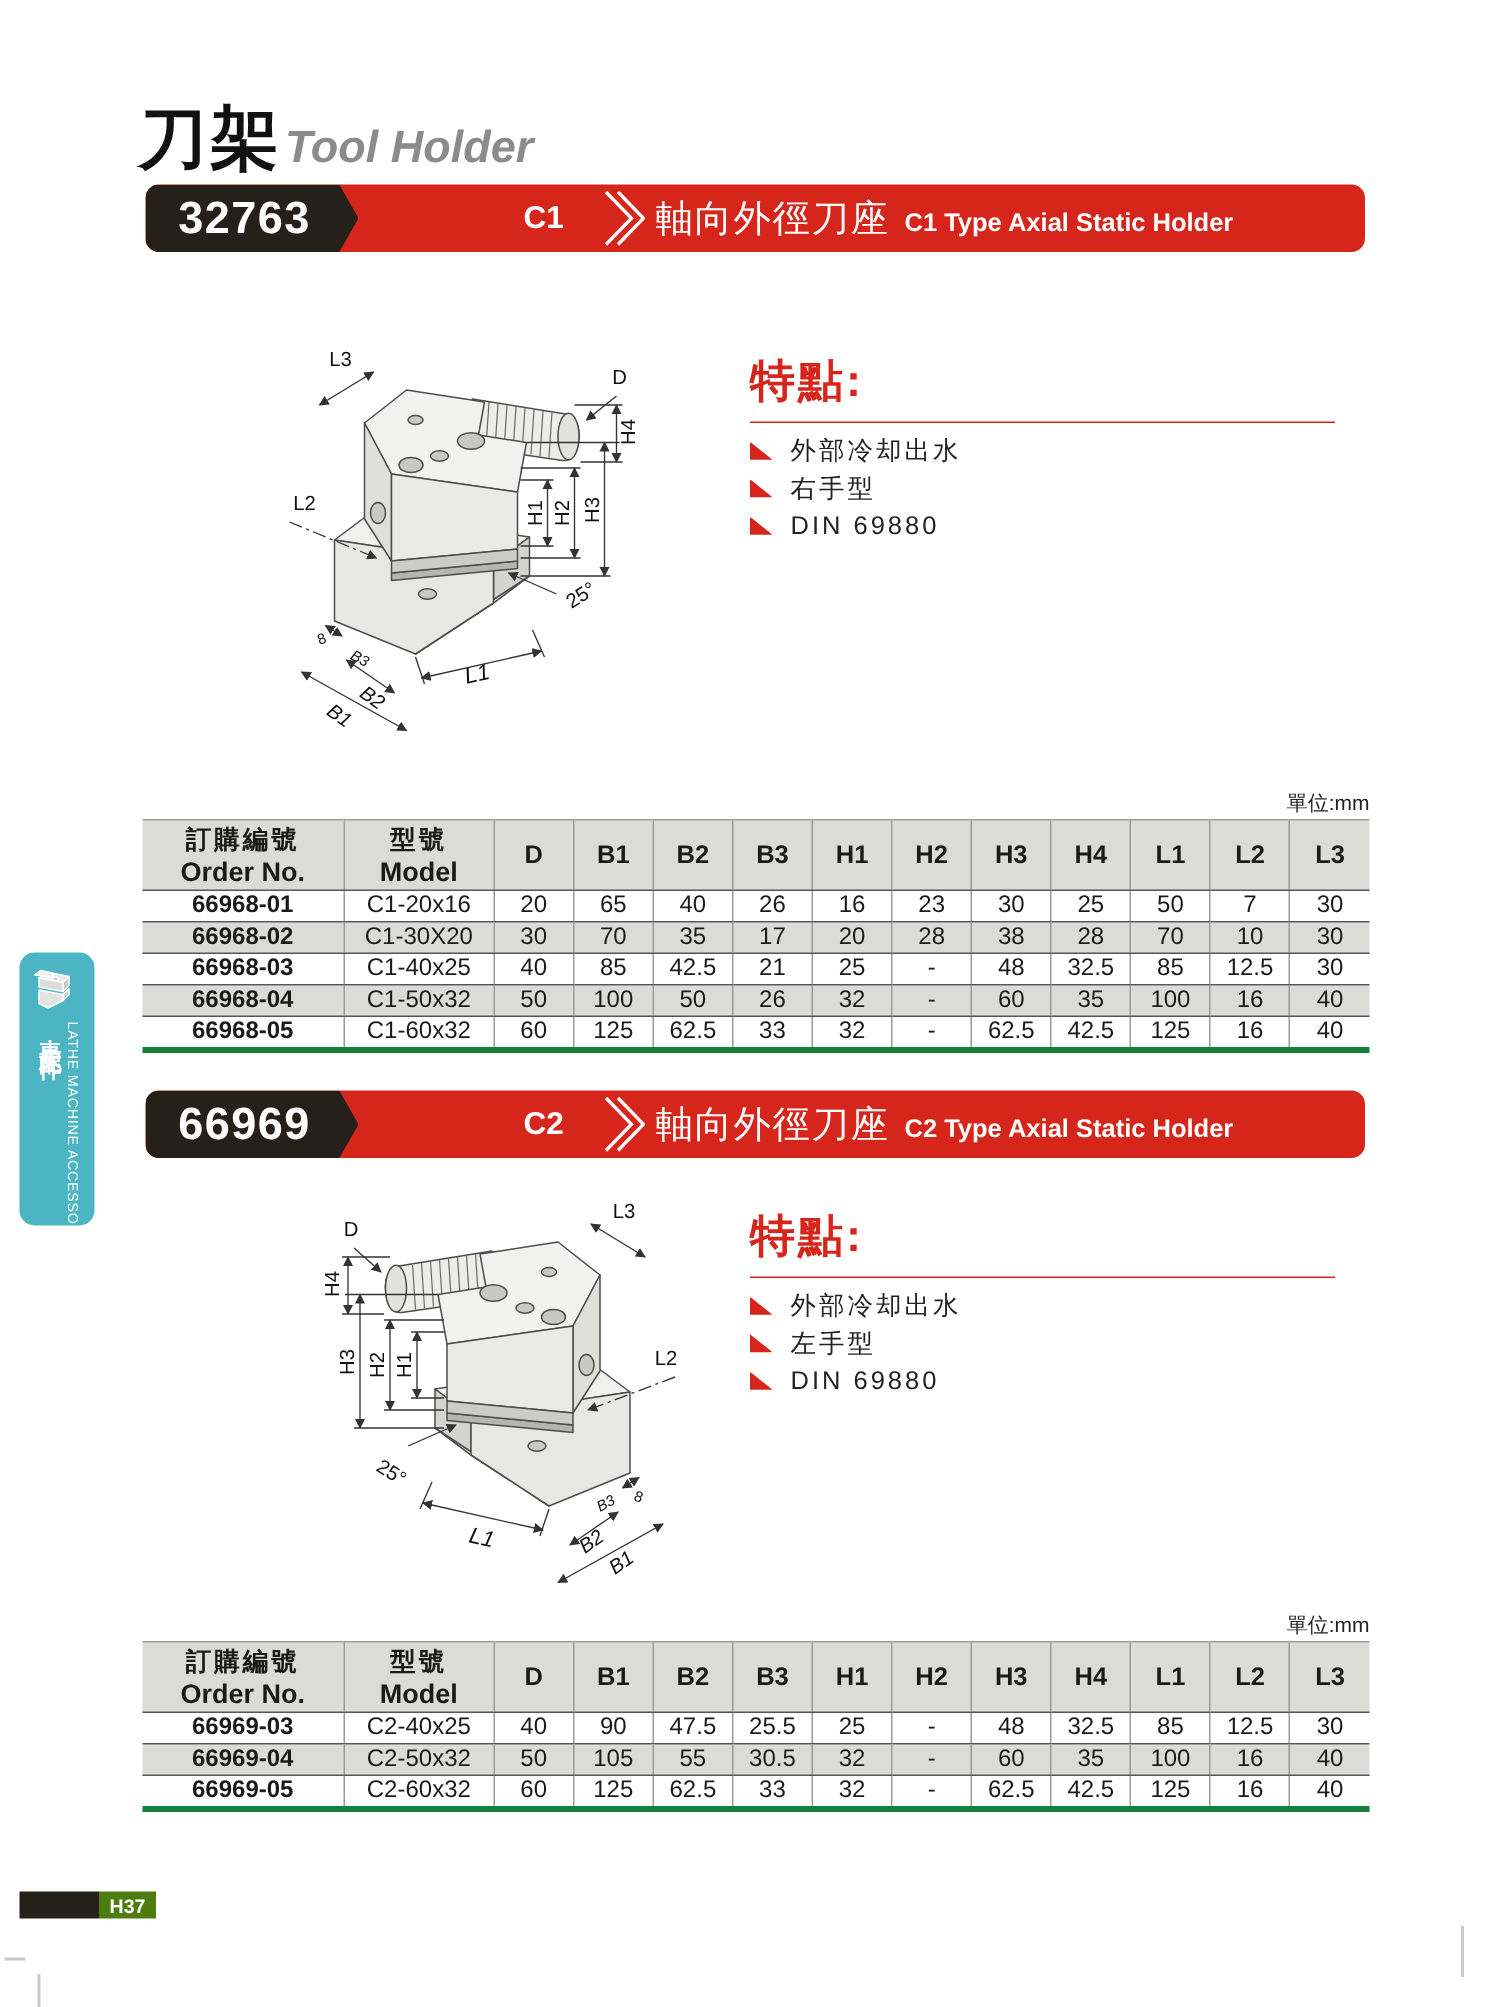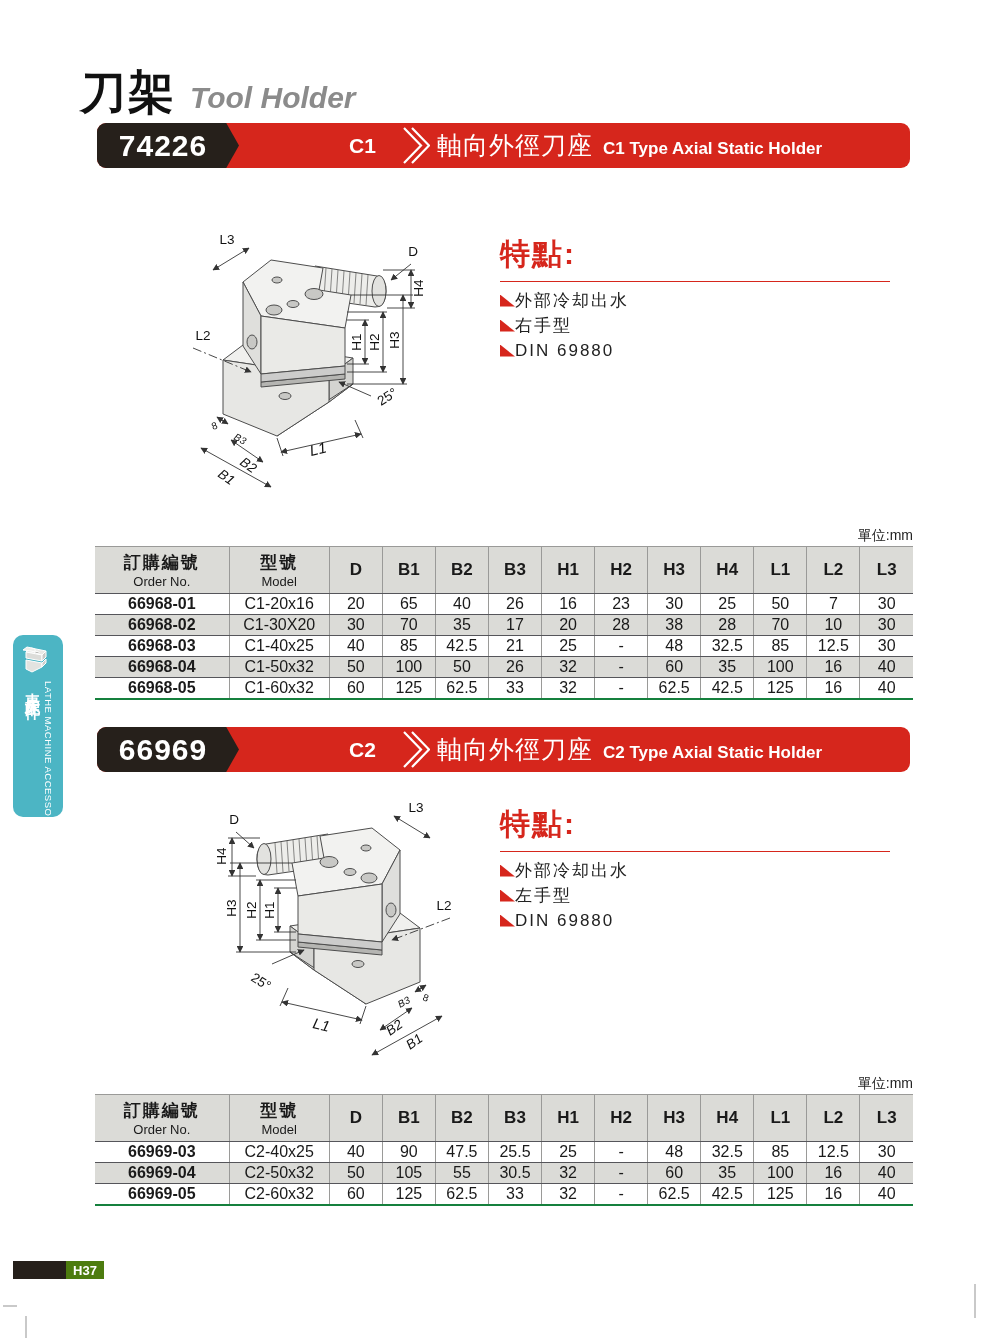--- a/index.html
+++ b/index.html
@@ -4,21 +4,21 @@
 <style>
   html,body{margin:0;padding:0;}
   body{
     width:1000px;height:1338px;position:relative;background:#ffffff;
     font-family:"Liberation Sans","DejaVu Sans",sans-serif;color:#1c1c1c;
     overflow:hidden;
   }
   .abs{position:absolute;}
 
   
-  .page-title{left:80px;top:62px;display:flex;align-items:baseline;gap:14px;}
+  .page-title{left:92px;top:62px;display:flex;align-items:baseline;gap:2px;}
   .title-zh{font-size:46px;font-weight:bold;color:#111;letter-spacing:2px;}
   .title-en{font-size:30px;font-weight:bold;color:#8b8b8b;font-style:italic;}
 
   
   .banner{left:97px;width:813px;height:45px;background:#d6261c;border-radius:9px;
     display:flex;align-items:center;overflow:hidden;}
   .banner-black{position:absolute;left:0;top:0;height:45px;width:142px;background:#26201b;
     clip-path:polygon(0 0,91% 0,100% 50%,91% 100%,0 100%);
     display:flex;align-items:center;justify-content:center;}
   .banner-num{color:#fff;font-size:30px;font-weight:bold;letter-spacing:1px;padding-right:10px;}
@@ -26,38 +26,38 @@
   .banner-chev{position:absolute;left:303px;top:4px;}
   .banner-title{position:absolute;left:340px;display:flex;align-items:baseline;gap:10px;white-space:nowrap;}
   .banner-zh{color:#fff;font-size:25px;letter-spacing:1px;}
   .banner-en{color:#fff;font-size:17px;font-weight:bold;}
 
   
   .features{left:500px;width:390px;}
   .feat-head{color:#d6261c;font-size:30px;font-weight:bold;letter-spacing:2px;}
   .feat-rule{border:none;border-top:1px solid #d6261c;margin:6px 0 10px 0;}
   .feat-list{list-style:none;margin:0;padding:0;}
-  .feat-list li{display:flex;align-items:center;gap:0;font-size:17px;color:#222;
+  .feat-list li{display:flex;align-items:center;gap:12px;font-size:17px;color:#222;
     letter-spacing:2px;margin-bottom:8px;height:17px;}
   .tri{width:15px;height:12px;background:#d6261c;display:inline-block;
     clip-path:polygon(0 0,100% 100%,0 100%);flex:0 0 auto;}
 
   
   .unit{left:95px;width:818px;text-align:right;font-size:14px;color:#222;}
 
   
   table.spec{left:95px;width:818px;border-collapse:collapse;table-layout:fixed;
-    border-top:1px solid #9a9a98;border-bottom:2px solid #15803d;position:absolute;}
+    border-top:1px solid #9a9a98;border-bottom:4px solid #15803d;position:absolute;}
   table.spec th{background:#dbdbd7;border-bottom:1px solid #55555a;vertical-align:middle;
     height:46px;padding:0;}
   table.spec th,table.spec td{border-left:1px solid #9a9a98;}
   table.spec th:first-child,table.spec td:first-child{border-left:none;}
   .th-dim{font-size:17px;font-weight:bold;color:#1a1a1a;}
   .th-zh{font-size:17px;font-weight:bold;color:#1a1a1a;letter-spacing:2px;}
-  .th-en{font-size:13px;font-weight:normal;color:#1a1a1a;}
+  .th-en{font-size:18px;font-weight:bold;color:#1a1a1a;}
   table.spec td{height:20px;text-align:center;font-size:16px;color:#1a1a1a;
     border-bottom:1px solid #55555a;padding:0;}
   table.spec tr:nth-child(even) td{background:#dbdbd7;}
   table.spec td.c-order{font-weight:bold;}
 
   
   .drawing{overflow:visible;}
   .dim{stroke:#333;stroke-width:0.9;fill:none;}
   .dimtext{font-size:13.5px;fill:#111;font-family:"Liberation Sans",sans-serif;}
   .dimtext.it{font-style:italic;}
@@ -123,21 +123,21 @@
   </defs>
 </svg>
 
 <div class="abs page-title">
   <span class="title-zh">刀架</span>
   <span class="title-en">Tool Holder</span>
 </div>
 
 <div class="abs banner" style="top:123px">
   <div class="banner-black">
-    <span class="banner-num">74226</span>
+    <span class="banner-num">32763</span>
   </div>
   <span class="banner-code">C1</span>
   <svg class="banner-chev" width="30" height="37" viewBox="0 0 30 37">
     <polyline points="4,1 21,18.5 4,36" fill="none" stroke="#fff" stroke-width="2.2"></polyline>
     <polyline points="12,1 29,18.5 12,36" fill="none" stroke="#fff" stroke-width="2.2"></polyline>
   </svg>
   <div class="banner-title">
     <span class="banner-zh">軸向外徑刀座</span>
     <span class="banner-en">C1 Type Axial Static Holder</span>
   </div>

